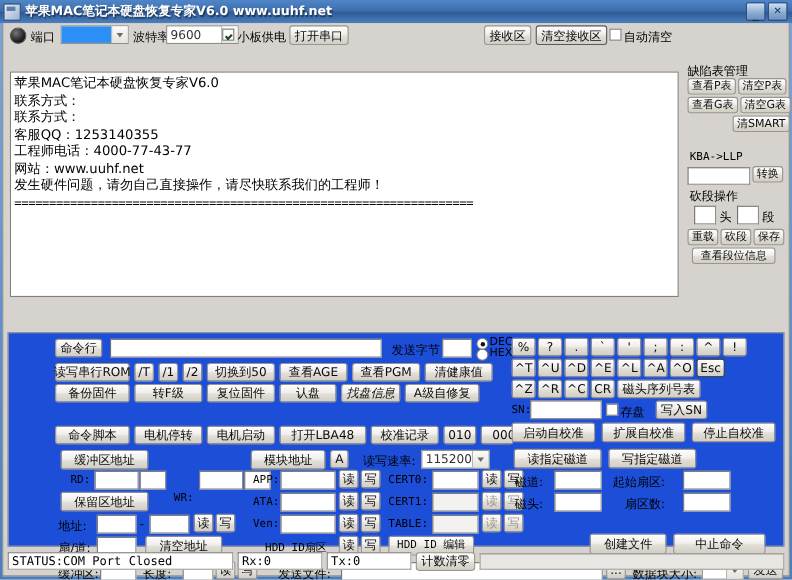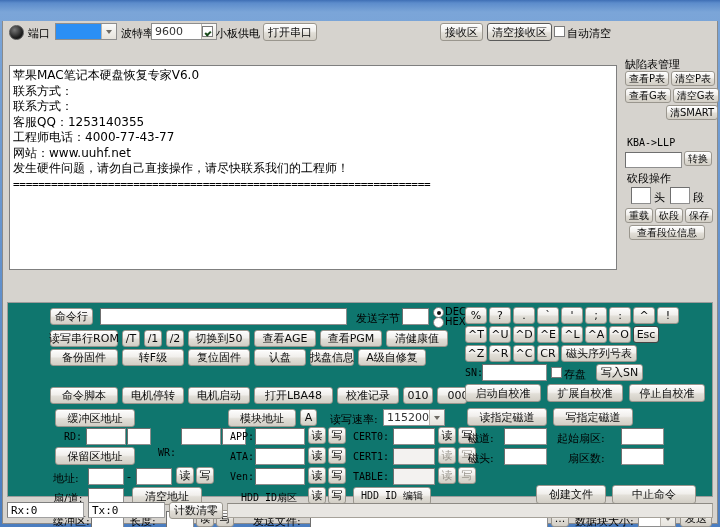--- a/index.html
+++ b/index.html
@@ -120,21 +120,21 @@
   
   .sidepanel{
     position:absolute;left:620px;top:36px;width:91px;height:241px;
     box-sizing:border-box;
   }
   .side-title{position:absolute;left:2px;top:0px;font-size:11px;}
   .side-row{position:absolute;display:flex;gap:2px;}
   
   .bottom{
     position:absolute;left:4px;top:281px;right:4px;bottom:26px;
-    border:1px solid #9c9c9c;background:#0f766e;box-sizing:border-box;
+    border:1px solid #9c9c9c;background:#1d4ed8;box-sizing:border-box;
   }
   .abs{position:absolute;}
   .hexkey{
     width:22px;height:17px;padding:0;font-size:11px;
   }
   .hexkey.w{width:26px;}
   .statusbar{
     position:absolute;left:4px;right:4px;bottom:3px;height:20px;
     display:flex;align-items:center;gap:4px;
   }
@@ -148,20 +148,32 @@
   .prog{
     flex:1 1 auto;height:15px;background:#e8e6e2;
     border:1px solid #a6a29a;border-top-color:#8d8a84;box-sizing:border-box;
   }
 </style>
 </head>
 <body>
 
 <div class="win">
 
+  <div class="titlebar">
+    <div class="tb-icon"></div>
+    <div class="tb-title">苹果MAC笔记本硬盘恢复专家V6.0 www.uuhf.net</div>
+    <div class="tb-buttons">
+      <div class="tb-btn tb-min">
+          <span>_</span>
+        </div>
+      <div class="tb-btn">
+          <span>✕</span>
+        </div>
+    </div>
+  </div>
 
   <div class="client">
 
     <div class="abs" style="left:6px;top:4px;">
       <div style="width:13px;height:13px;border-radius:50%;background:radial-gradient(circle at 35% 30%,#777,#1b1b1b 65%);border:1px solid #555;"></div>
     </div>
     <span class="lbl abs" style="left:25px;top:5px;">端口</span>
     <div class="combo abs" style="left:52px;top:2px;width:62px;">
       <div class="cval sel"></div>
       <div class="carr">
@@ -272,21 +284,21 @@
         <div class="btn" style="width:62px;">切换到50</div>
         <div class="btn" style="width:62px;">查看AGE</div>
         <div class="btn" style="width:62px;">查看PGM</div>
         <div class="btn" style="width:62px;">清健康值</div>
       </div>
       <div class="abs" style="left:42px;top:46px;display:flex;gap:4px;">
         <div class="btn" style="width:68px;">备份固件</div>
         <div class="btn" style="width:62px;">转F级</div>
         <div class="btn" style="width:62px;">复位固件</div>
         <div class="btn" style="width:52px;">认盘</div>
-        <div class="btn" style="width:44px;">找盘信息</div>
+        <div class="btn" style="width:54px;font-style:italic;">找盘信息</div>
         <div class="btn" style="width:68px;">A级自修复</div>
       </div>
       <div class="abs" style="left:42px;top:84px;display:flex;gap:4px;">
         <div class="btn" style="width:68px;">命令脚本</div>
         <div class="btn" style="width:62px;">电机停转</div>
         <div class="btn" style="width:62px;">电机启动</div>
         <div class="btn" style="width:79px;">打开LBA48</div>
         <div class="btn" style="width:62px;">校准记录</div>
         <div class="btn" style="width:30px;">010</div>
         <div class="btn" style="width:30px;padding-left:16px;">000</div>
@@ -398,20 +410,21 @@
       <div class="combo abs" style="left:630px;top:207px;width:38px;">
         <div class="cval"></div>
         <div class="carr">
             <i></i>
           </div>
       </div>
       <div class="btn abs" style="left:672px;top:207px;width:32px;">发送</div>
     </div>
 
     <div class="statusbar">
+      <div class="sunk" style="width:205px;">STATUS:COM Port Closed</div>
       <div class="sunk" style="width:77px;">Rx:0</div>
       <div class="sunk" style="width:77px;">Tx:0</div>
       <div class="btn" style="height:17px;">计数清零</div>
       <div class="prog"></div>
     </div>
 
   </div>
 </div>
 
 </body></html>

